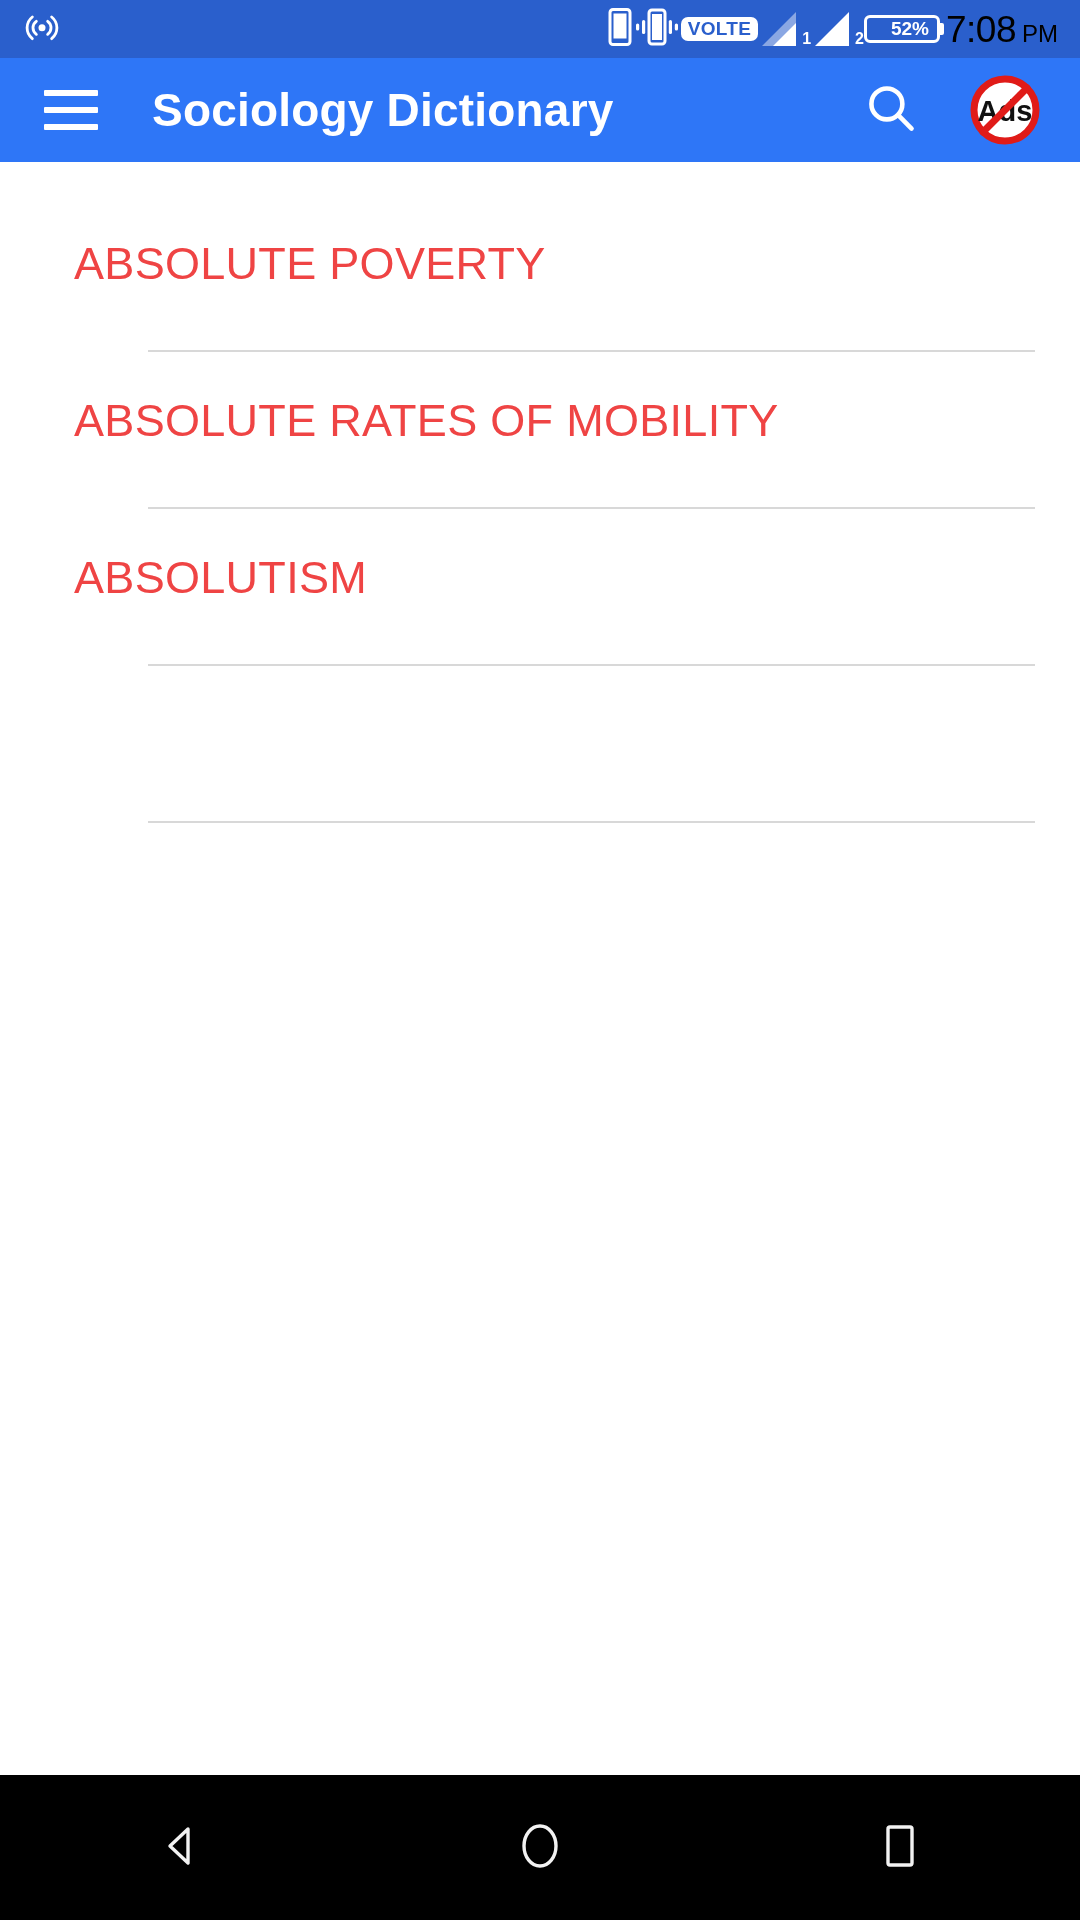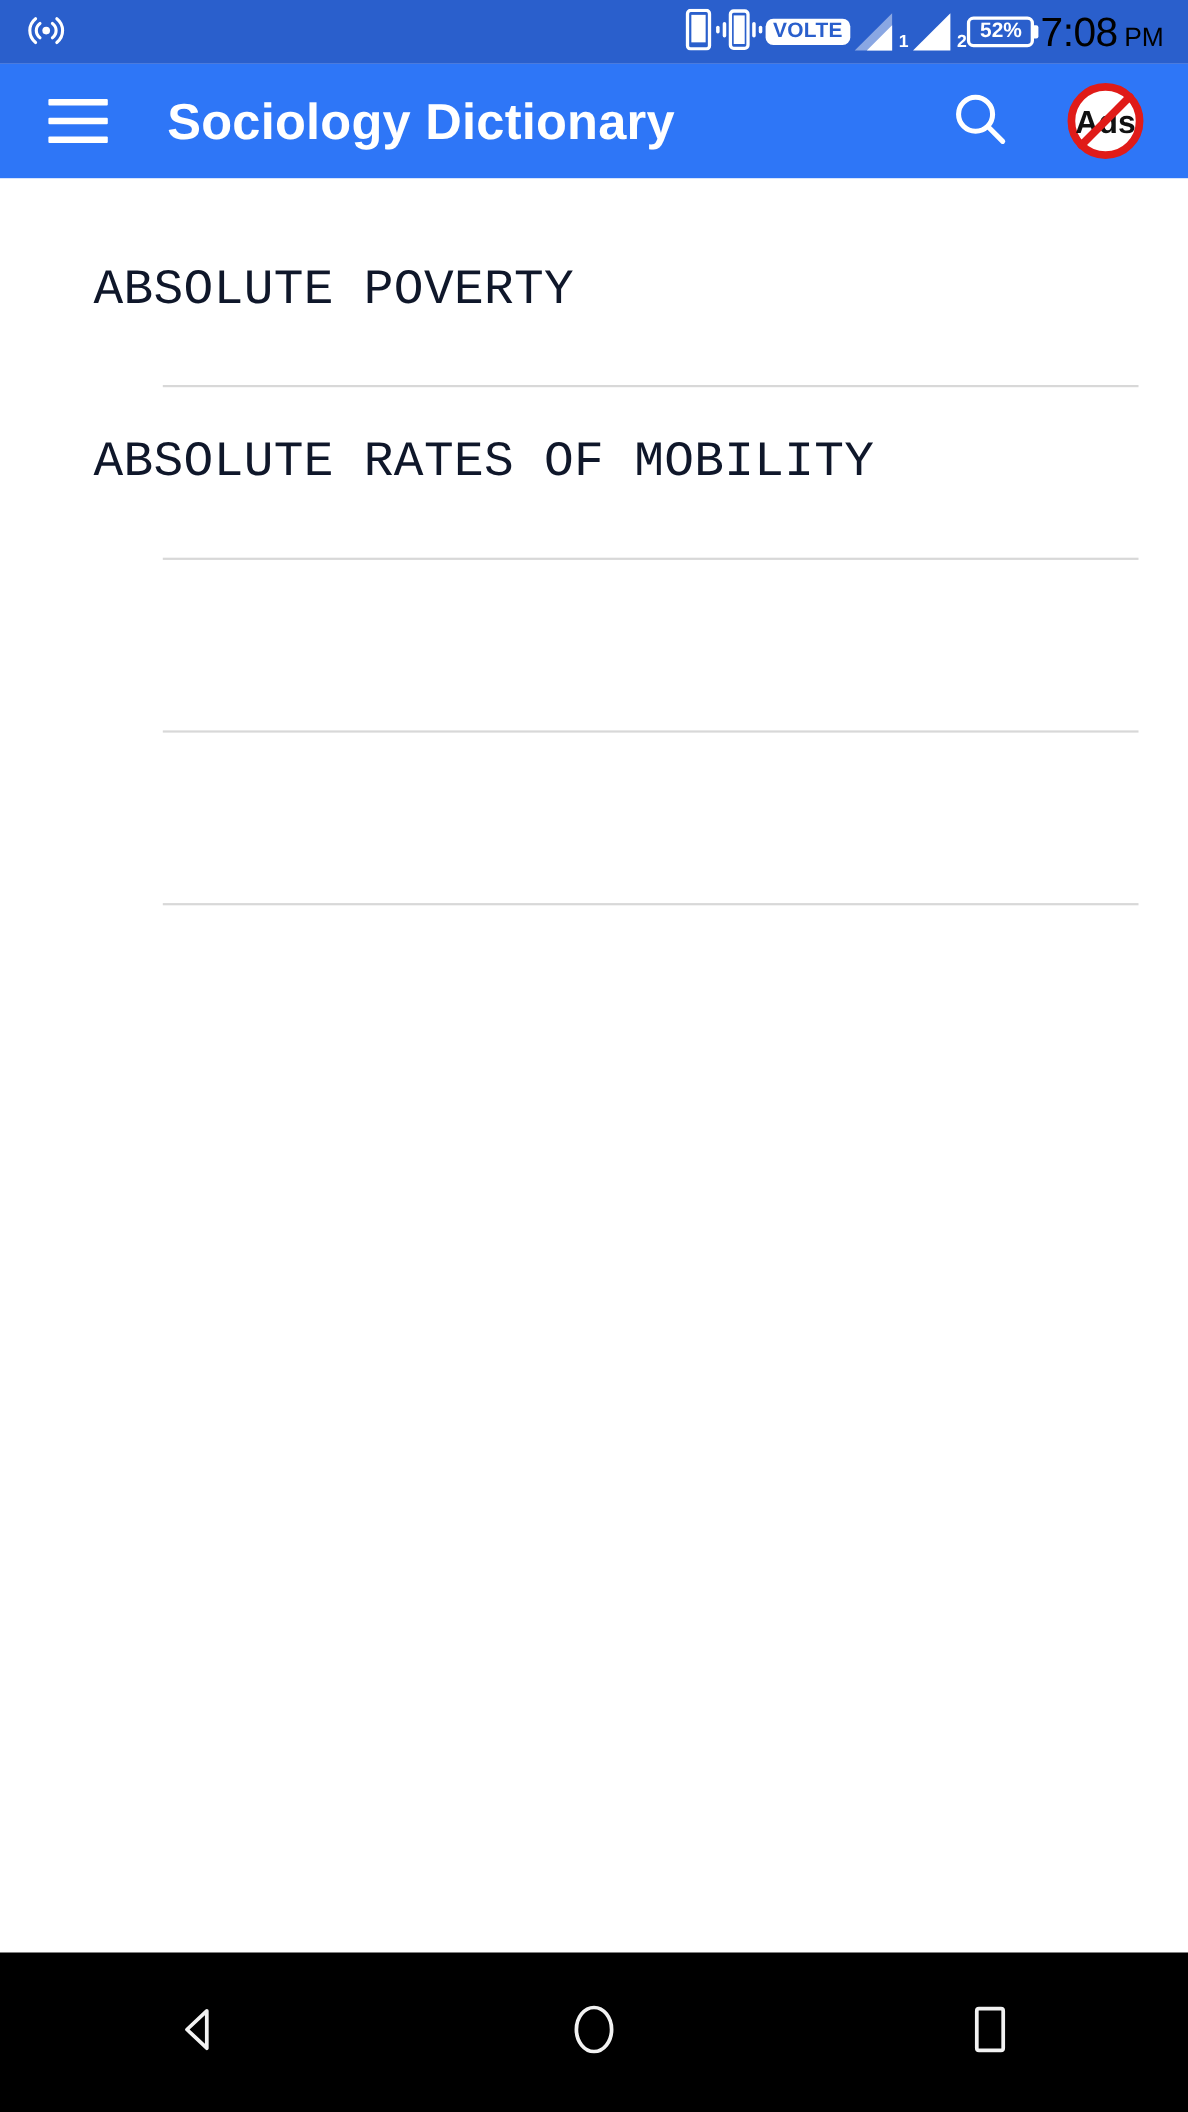--- a/index.html
+++ b/index.html
@@ -56,21 +56,21 @@
     color: #ffffff;
     font-size: 16px;
     font-weight: bold;
     line-height: 1;
     padding-bottom: 1px;
   }
 
   .battery-box {
     border: 3px solid #ffffff;
     border-radius: 6px;
-    padding: 1px 8px 2px 9px;
+    padding: 1px 8px 2px 24px;
     display: flex;
     position: relative;
   }
   .battery-box::after {
     content: "";
     position: absolute;
     right: -7px;
     top: 50%;
     transform: translateY(-50%);
     width: 4px;
@@ -152,27 +152,27 @@
     background: #ffffff;
     overflow: hidden;
   }
   .list-item {
     height: 157px;
     position: relative;
     box-sizing: border-box;
   }
   .list-item .word {
     position: absolute;
-    left: 85px;
+    left: 74px;
     top: 43px;
     font-size: 45px;
-    color: #0f172a;
+    color: #ef4444;
     letter-spacing: 0.3px;
     white-space: nowrap;
-    font-family: Liberation Mono, monospace;
+    font-family: Liberation Sans, sans-serif;
   }
   .list-item .divider {
     position: absolute;
     left: 148px;
     right: 45px;
     bottom: 0;
     height: 2px;
     background: #d8d8d8;
   }
 
@@ -290,20 +290,21 @@
 <div id="word-list">
     <div class="list-item">
       <div class="word">ABSOLUTE POVERTY</div>
       <div class="divider"></div>
     </div>
     <div class="list-item">
       <div class="word">ABSOLUTE RATES OF MOBILITY</div>
       <div class="divider"></div>
     </div>
     <div class="list-item">
+      <div class="word">ABSOLUTISM</div>
       <div class="divider"></div>
     </div>
     <div class="list-item">
       <div class="divider"></div>
     </div>
   </div>
 
 <div id="nav-bar">
   <div class="nav-btn">
     <span>

